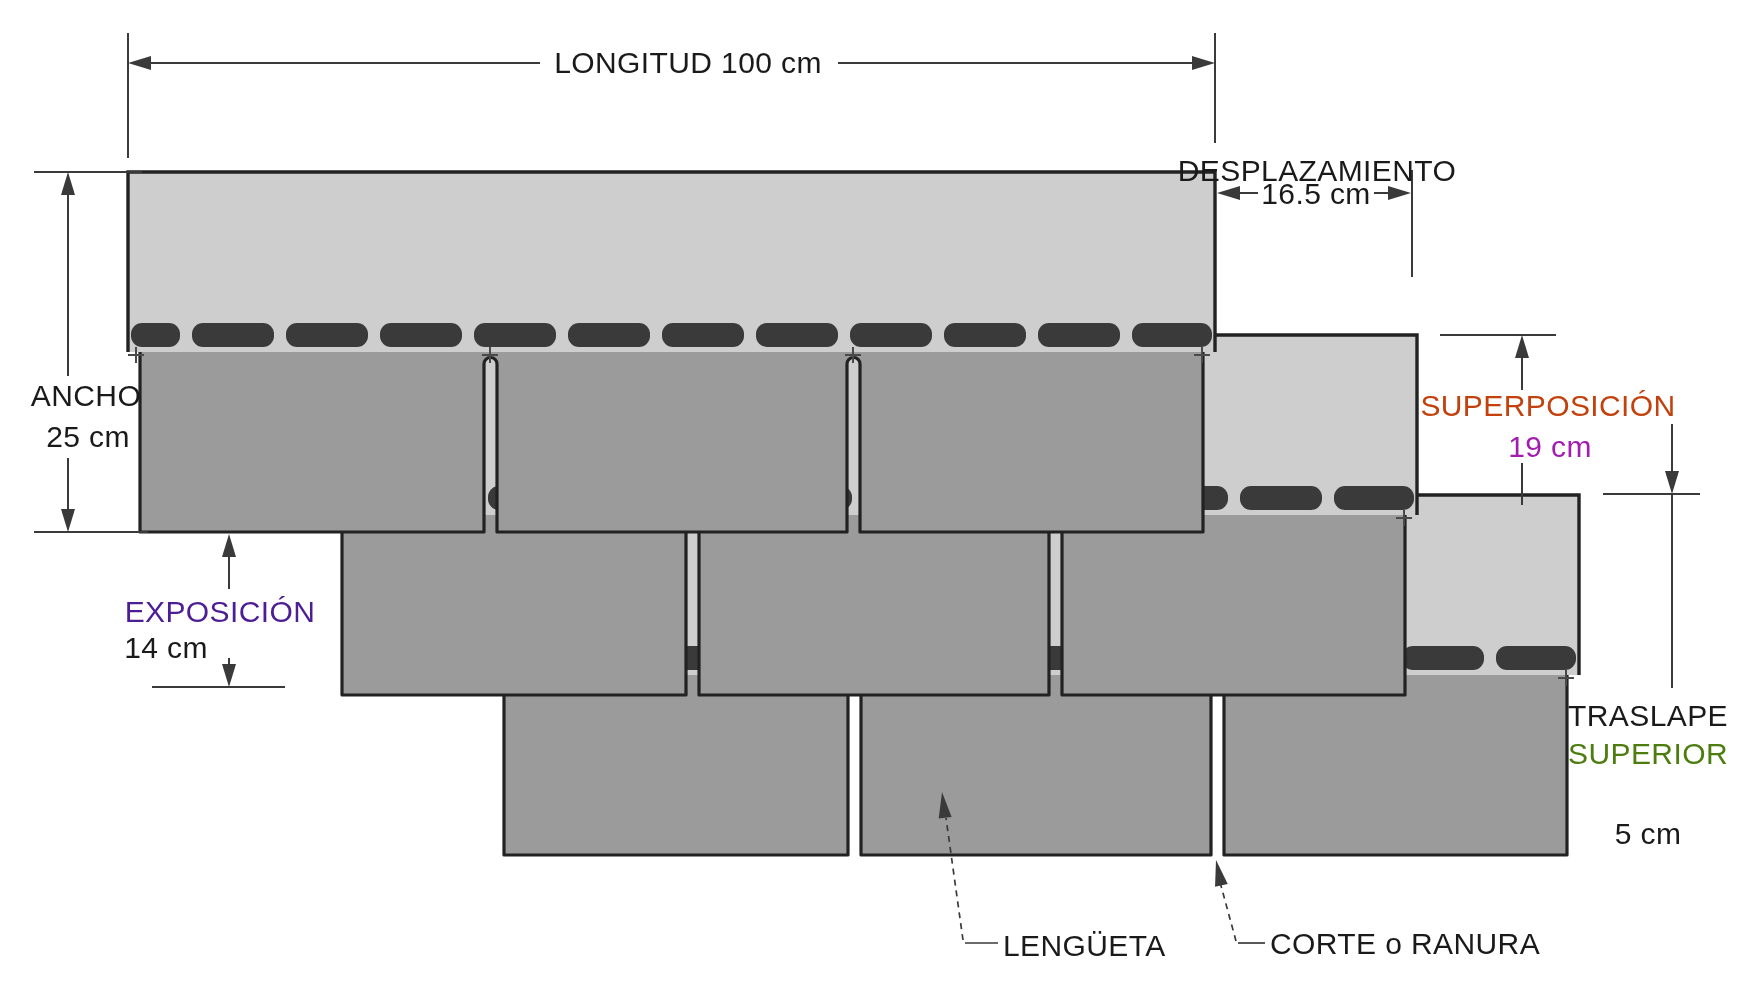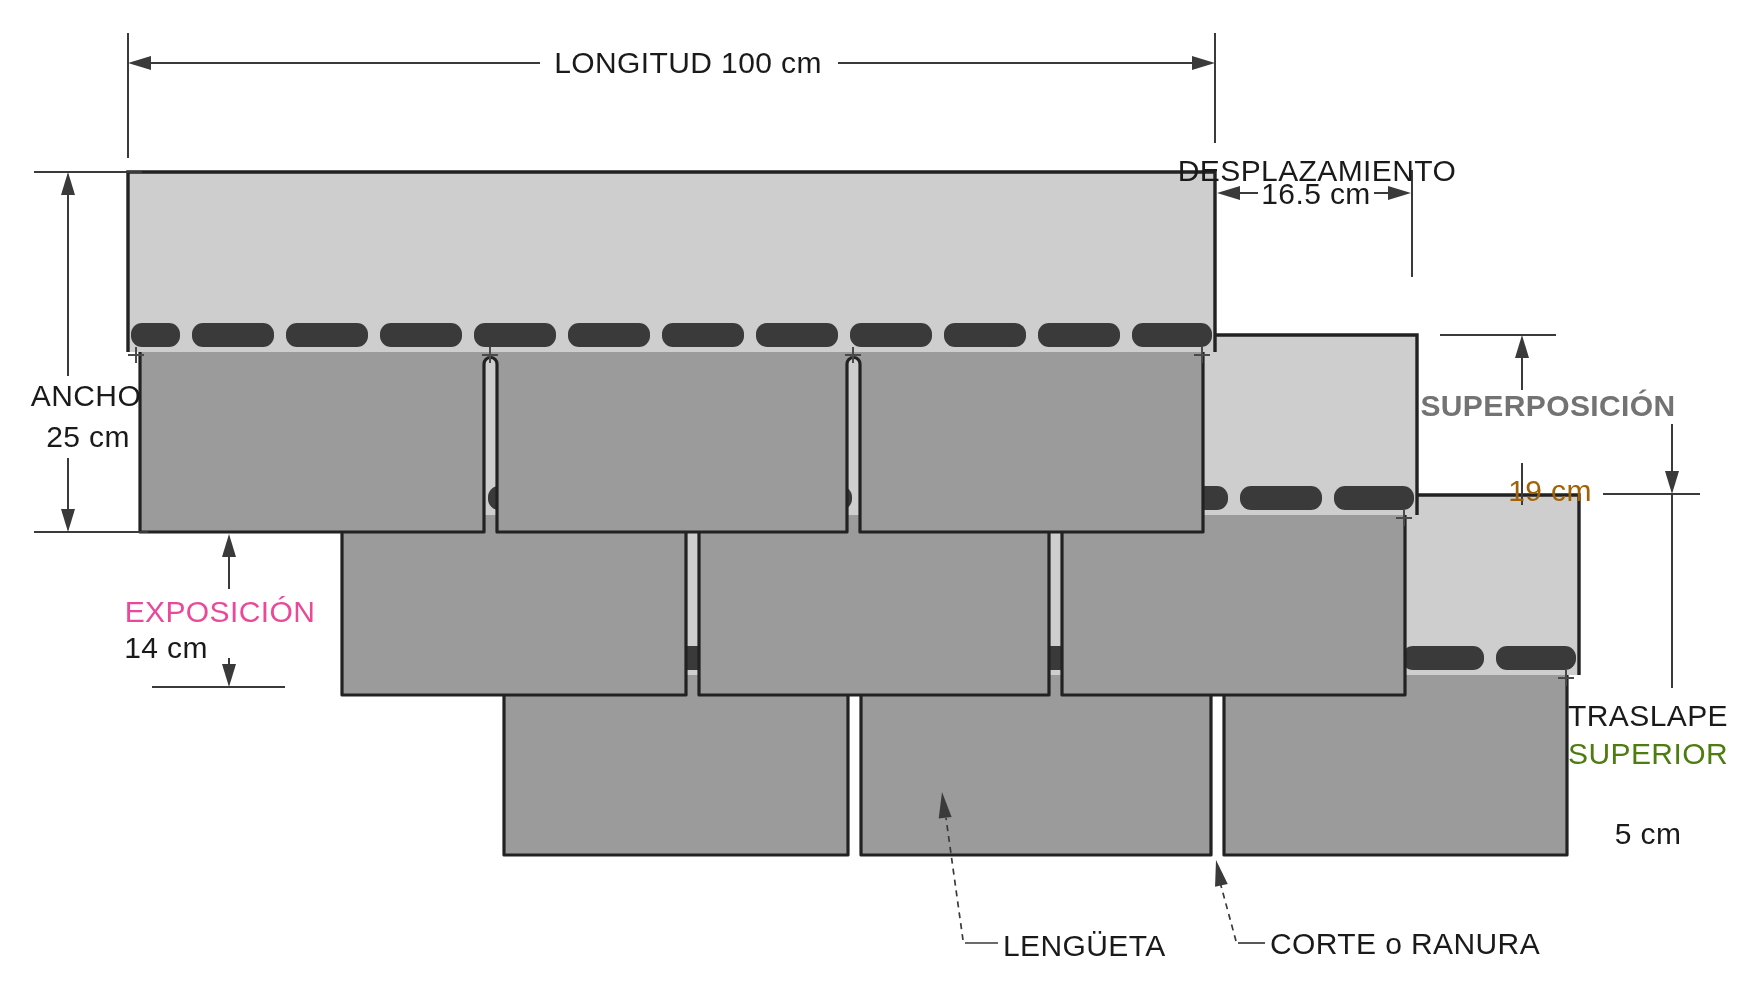--- a/index.html
+++ b/index.html
@@ -130,22 +130,22 @@
         <line x1="1236" y1="941" x2="1220" y2="882" stroke="#3a3a3a" stroke-width="1.7" stroke-dasharray="6 5"></line>
         <polygon points="1216,860 1227.7636633660313,884.0804116287635 1215.047744556492,886.7832636093943" fill="#3a3a3a"></polygon>
       </g>
     </svg>
 
   <div class="lbl" style="left: 688px; top: 63px; color: rgb(26, 26, 26);">LONGITUD 100 cm</div>
   <div class="lbl" style="left: 1317px; top: 171px; color: rgb(26, 26, 26);">DESPLAZAMIENTO</div>
   <div class="lbl" style="left: 1316px; top: 194px; color: rgb(26, 26, 26);">16.5 cm</div>
   <div class="lbl" style="left: 86px; top: 396px; color: rgb(26, 26, 26);">ANCHO</div>
   <div class="lbl" style="left: 88px; top: 437px; color: rgb(26, 26, 26);">25 cm</div>
-  <div class="lbl" style="left: 220px; top: 612px; color: #ec4899;">EXPOSICIÓN</div>
+  <div class="lbl" style="left: 220px; top: 612px; color: #4c1d95;">EXPOSICIÓN</div>
   <div class="lbl" style="left: 166px; top: 648px; color: rgb(26, 26, 26);">14 cm</div>
-  <div class="lbl" style="left: 1548px; top: 406px; color: #737373; font-weight: bold;">SUPERPOSICIÓN</div>
-  <div class="lbl" style="left: 1550px; top: 447px; color: #a16207; margin-top: 44px;">19 cm</div>
+  <div class="lbl" style="left: 1548px; top: 406px; color: #c2410c;">SUPERPOSICIÓN</div>
+  <div class="lbl" style="left: 1550px; top: 447px; color: #a21caf;">19 cm</div>
   <div class="lbl" style="left: 1648px; top: 716px; color: rgb(26, 26, 26);">TRASLAPE</div>
   <div class="lbl" style="left: 1648px; top: 754px; color: #4d7c0f;">SUPERIOR</div>
   <div class="lbl" style="left: 1648px; top: 794px; color: rgb(26, 26, 26); margin-top: 40px;">5 cm</div>
   <div class="lbl lbl-left" style="left: 1003px; top: 946px; color: rgb(26, 26, 26);">LENGÜETA</div>
   <div class="lbl lbl-left" style="left: 1270px; top: 944px; color: rgb(26, 26, 26);">CORTE o RANURA</div>
 </div>
 
 </body></html>

